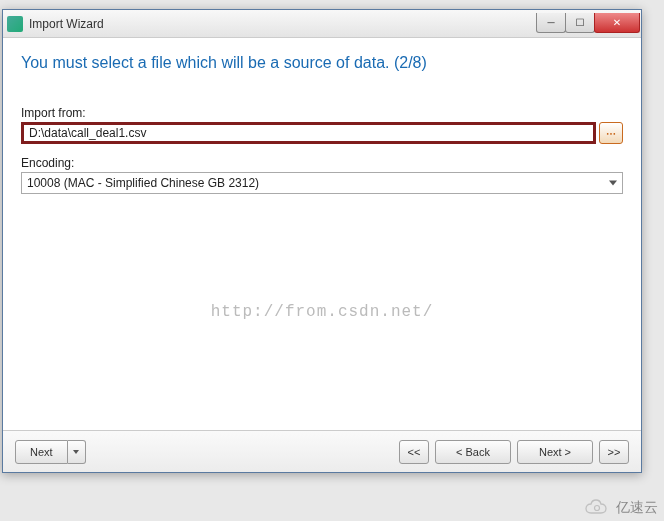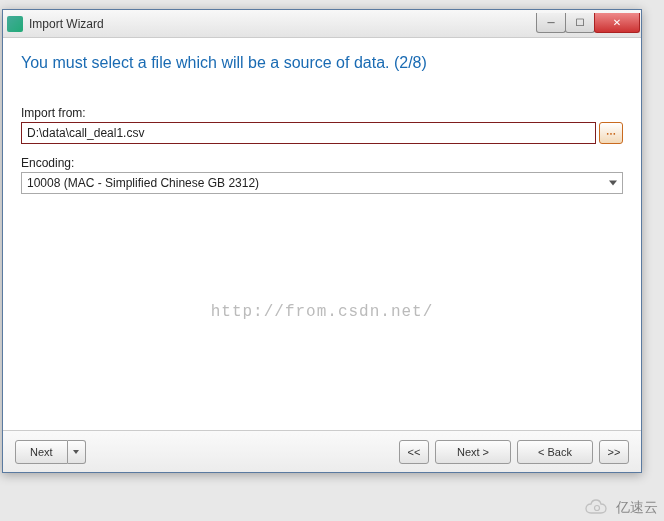--- a/index.html
+++ b/index.html
@@ -14,21 +14,21 @@
 .win-btn { width: 30px; height: 20px; border: 1px solid #888; background: linear-gradient(to bottom,#f0f0f0,#d8d8d8); display:flex; align-items:center; justify-content:center; font-size:10px; color:#333; border-radius:0 0 3px 3px; margin-left:-1px;}
 .win-btn.min { border-top:none;}
 .win-btn.max { border-top:none;}
 .win-btn.close { background: linear-gradient(to bottom,#e88,#c33); color:#fff; width:46px; border-color:#a22;border-top:none;}
 
 .content { padding: 16px 18px; height: calc(100% - 70px); position: relative; }
 .heading { color: #1a6bb3; font-size: 16px; font-weight: normal; margin-bottom: 34px; }
 
 .field-label { font-size: 12px; color: #222; margin-bottom: 2px; }
 .field-row { display: flex; align-items: center; margin-bottom: 12px; }
-.text-input { flex: 1; height: 22px; border: 1px solid #7f1d1d; background: #fff; padding: 2px 5px; font-size: 12px; color: #222; font-family: inherit; }
+.text-input { flex: 1; height: 22px; border: 3px solid #7f1d1d; background: #fff; padding: 2px 5px; font-size: 12px; color: #222; font-family: inherit; }
 .browse-btn { width: 24px; height: 22px; margin-left: 3px; border: 1px solid #c96a1f; background: linear-gradient(to bottom,#fff,#f3d9b8); border-radius: 3px; display:flex; align-items:center; justify-content:center; color:#c96a1f; font-weight:bold; font-size:10px; cursor:pointer;}
 
 .select-wrap { position: relative; border-radius: 6px; }
 .select-input { width: 100%; height: 22px; border: 1px solid #aaa; background: #fff; padding: 2px 20px 2px 5px; font-size: 12px; color:#222; font-family:inherit;}
 .select-arrow { position:absolute; right:6px; top:50%; transform:translateY(-50%); width:0; height:0; border-left:4px solid transparent; border-right:4px solid transparent; border-top:5px solid #555; pointer-events:none;}
 
 .watermark { position: absolute; left: 50%; top: 265px; transform: translateX(-50%); color: #bbb; font-size: 16px; font-family: "Courier New", monospace; letter-spacing: 1px; pointer-events:none;}
 
 .footer { position: absolute; bottom: 0; left: 0; right: 0; height: 42px; border-top: 1px solid #ccc; background: linear-gradient(to bottom,#fafafa,#ececec); display: flex; align-items: center; padding: 0 12px; }
 .btn { height: 24px; border: 1px solid #9a9a9a; background: linear-gradient(to bottom,#fdfdfd,#e3e3e3); border-radius: 3px; font-size: 11px; color: #333; padding: 0 10px; cursor: pointer; display:inline-flex; align-items:center; justify-content:center;}
@@ -80,22 +80,22 @@
   </div>
 
   <div class="footer">
     <div class="save-group">
       <button class="btn save-main">Next</button>
       <button class="btn save-drop"></button>
     </div>
     <div class="spacer"></div>
     <div class="nav-btns">
       <button class="btn sq">&lt;&lt;</button>
+      <button class="btn wide">&lt; Back</button>
       <button class="btn wide">Next &gt;</button>
-      <button class="btn wide">&lt; Back</button>
       <button class="btn sq">&gt;&gt;</button>
     </div>
   </div>
 </div>
 
 <div class="site-wm">
   <svg width="28" height="18" viewBox="0 0 28 18">
       <path d="M7 14c-3 0-5-2-5-4.5S4 5 7 5c.5-2 2.5-4 5-4s4.5 2 5 4c3 0 5 2 5 4.5S20 14 17 14H7z" fill="none" stroke="#999" stroke-width="1.3"></path>
       <circle cx="13" cy="9" r="2.5" fill="none" stroke="#999" stroke-width="1.2"></circle>
     </svg>

